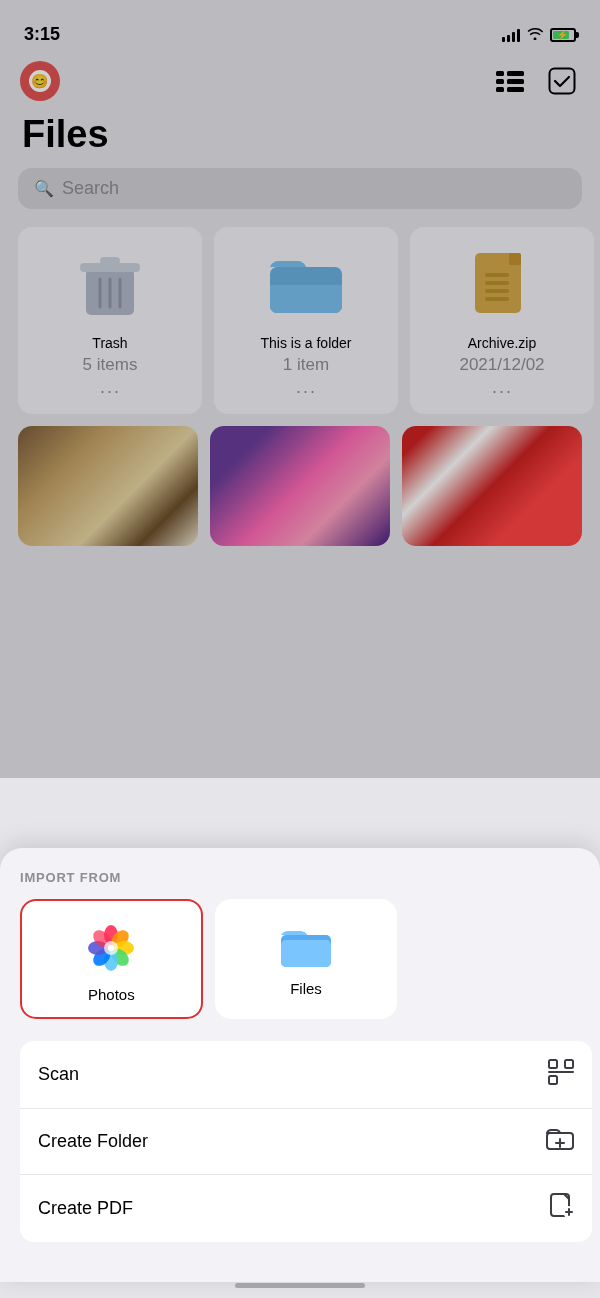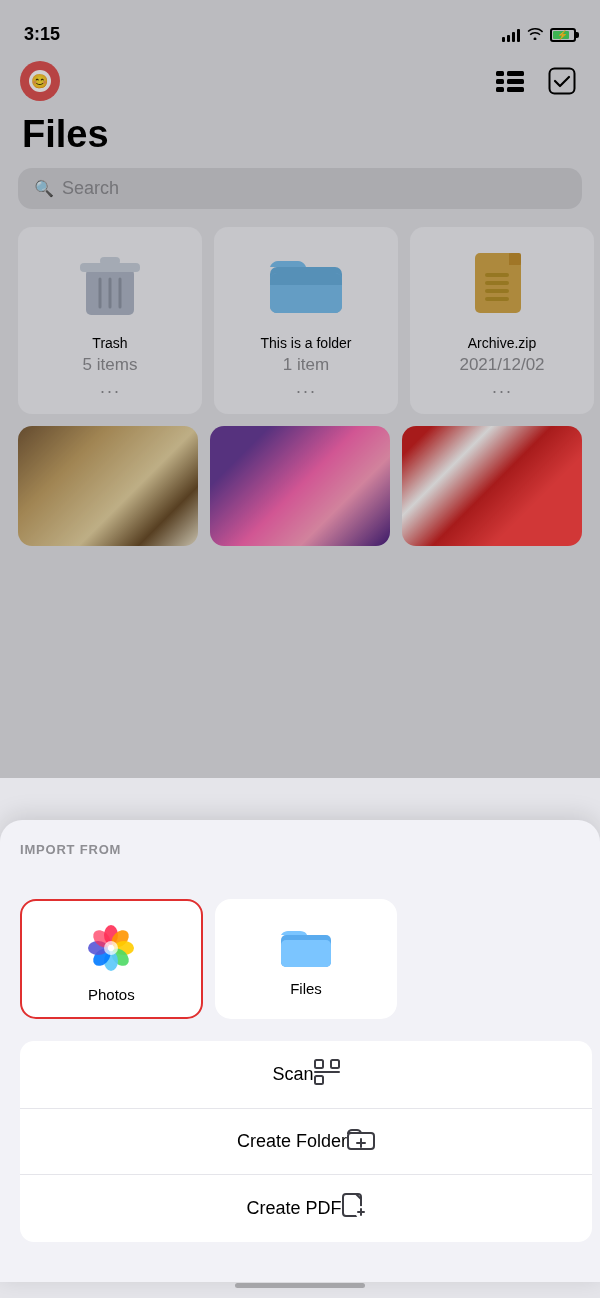--- a/index.html
+++ b/index.html
@@ -281,21 +281,20 @@
     .import-card {
       background: #fff;
       border-radius: 16px;
       padding: 18px 8px 14px 8px;
       display: flex;
       flex-direction: column;
       align-items: center;
       gap: 10px;
       min-height: 120px;
       justify-content: center;
-      margin-top: 28px;
     }
     .import-card.selected {
       border: 2.5px solid #e03030;
     }
     .import-card-label {
       font-size: 15px;
       color: #000;
       text-align: center;
     }
 
@@ -318,21 +317,21 @@
     }
 
     
     .action-list {
       background: #fff;
       border-radius: 14px;
       overflow: hidden;
     }
     .action-item {
       display: flex;
-      justify-content: center;
+      justify-content: space-between;
       align-items: center;
       padding: 18px 18px;
       border-bottom: 1px solid #e5e5ea;
       cursor: pointer;
     }
     .action-item:last-child {
       border-bottom: none;
     }
     .action-item-label {
       font-size: 18px;

